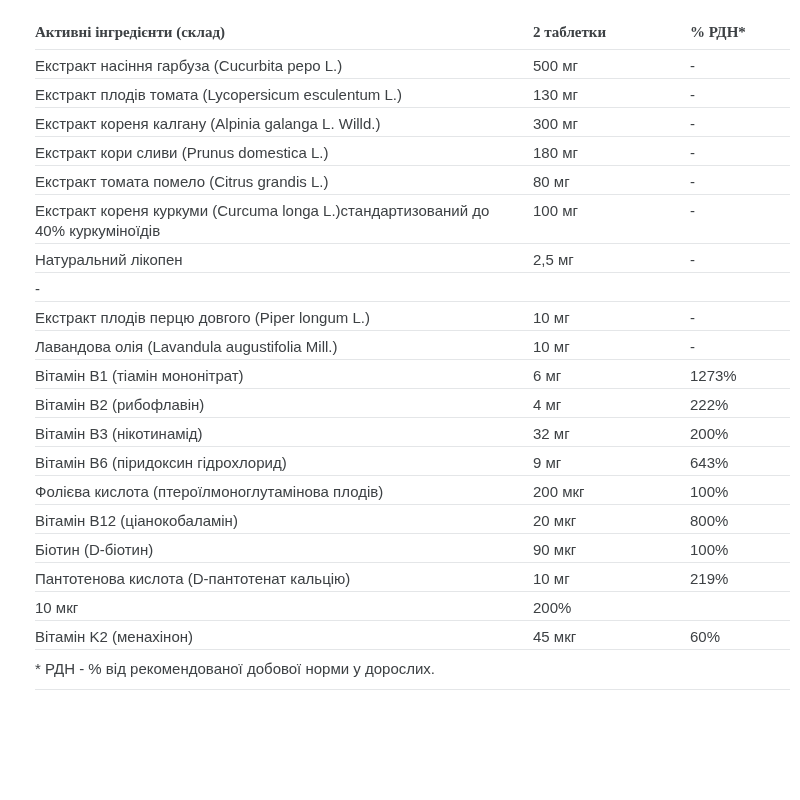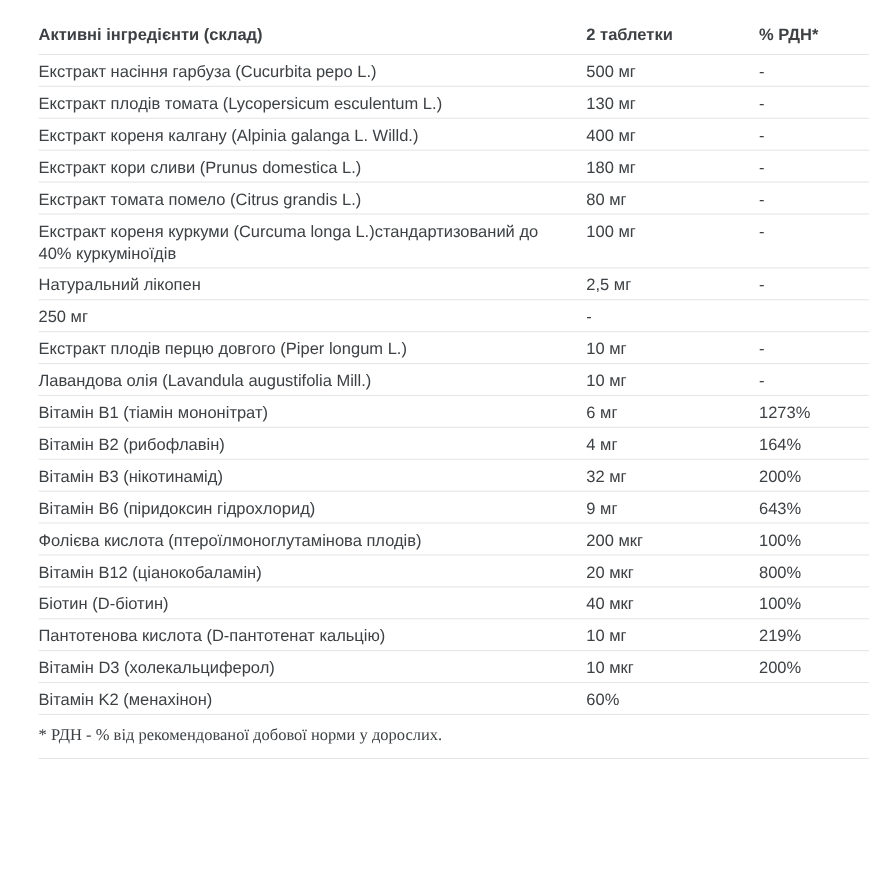--- a/index.html
+++ b/index.html
@@ -25,31 +25,31 @@
     grid-template-columns: 498px 157px 1fr;
     align-items: start;
     border-bottom: 1px solid var(--divider-color, #e4e6e8);
     padding: 6px 0 2px 0;
     font-size: 15px;
     line-height: 20px;
   }
   .row.header-row {
     font-weight: bold;
     padding: 2px 0 7px 0;
+    font-family: Liberation Serif, serif;
   }
   .cell { 
     display: block;
   }
   .cell.name {
     padding-right: 12px;
   }
   .row.footnote-row {
     grid-template-columns: 1fr;
     padding: 9px 0 10px 0;
-    font-family: Liberation Serif, serif;
   }
 </style>
 </head>
 <body>
 
 <div class="table-wrap">
   <div class="ingredients-table">
 
     <div class="row header-row">
       <div class="cell name">Активні інгредієнти (склад)</div>
@@ -65,21 +65,21 @@
   </div>
 
   <div class="row">
     <div class="cell name">Екстракт плодів томата (Lycopersicum esculentum L.)</div>
     <div class="cell amount">130 мг</div>
     <div class="cell rdn">-</div>
   </div>
 
   <div class="row">
     <div class="cell name">Екстракт кореня калгану (Alpinia galanga L. Willd.)</div>
-    <div class="cell amount">400 мг</div>
+    <div class="cell amount">300 мг</div>
     <div class="cell rdn">-</div>
   </div>
 
   <div class="row">
     <div class="cell name">Екстракт кори сливи (Prunus domestica L.)</div>
     <div class="cell amount">180 мг</div>
     <div class="cell rdn">-</div>
   </div>
 
   <div class="row">
@@ -94,21 +94,20 @@
     <div class="cell rdn">-</div>
   </div>
 
   <div class="row">
     <div class="cell name">Натуральний лікопен</div>
     <div class="cell amount">2,5 мг</div>
     <div class="cell rdn">-</div>
   </div>
 
   <div class="row">
-    <div class="cell amount">250 мг</div>
     <div class="cell rdn">-</div>
   </div>
 
   <div class="row">
     <div class="cell name">Екстракт плодів перцю довгого (Piper longum L.)</div>
     <div class="cell amount">10 мг</div>
     <div class="cell rdn">-</div>
   </div>
 
   <div class="row">
@@ -119,21 +118,21 @@
 
   <div class="row">
     <div class="cell name">Вітамін B1 (тіамін мононітрат)</div>
     <div class="cell amount">6 мг</div>
     <div class="cell rdn">1273%</div>
   </div>
 
   <div class="row">
     <div class="cell name">Вітамін B2 (рибофлавін)</div>
     <div class="cell amount">4 мг</div>
-    <div class="cell rdn">164%</div>
+    <div class="cell rdn">222%</div>
   </div>
 
   <div class="row">
     <div class="cell name">Вітамін B3 (нікотинамід)</div>
     <div class="cell amount">32 мг</div>
     <div class="cell rdn">200%</div>
   </div>
 
   <div class="row">
     <div class="cell name">Вітамін B6 (піридоксин гідрохлорид)</div>
@@ -148,38 +147,38 @@
   </div>
 
   <div class="row">
     <div class="cell name">Вітамін B12 (ціанокобаламін)</div>
     <div class="cell amount">20 мкг</div>
     <div class="cell rdn">800%</div>
   </div>
 
   <div class="row">
     <div class="cell name">Біотин (D-біотин)</div>
-    <div class="cell amount">40 мкг</div>
+    <div class="cell amount">90 мкг</div>
     <div class="cell rdn">100%</div>
   </div>
 
   <div class="row">
     <div class="cell name">Пантотенова кислота (D-пантотенат кальцію)</div>
     <div class="cell amount">10 мг</div>
     <div class="cell rdn">219%</div>
   </div>
 
   <div class="row">
-    <div class="cell name">Вітамін D3 (холекальциферол)</div>
     <div class="cell amount">10 мкг</div>
     <div class="cell rdn">200%</div>
   </div>
 
   <div class="row">
     <div class="cell name">Вітамін K2 (менахінон)</div>
+    <div class="cell amount">45 мкг</div>
     <div class="cell rdn">60%</div>
   </div>
 </div>
 
     <div class="row footnote-row">
       <div class="cell">* РДН - % від рекомендованої добової норми у дорослих.</div>
     </div>
 
   </div>
 </div>

